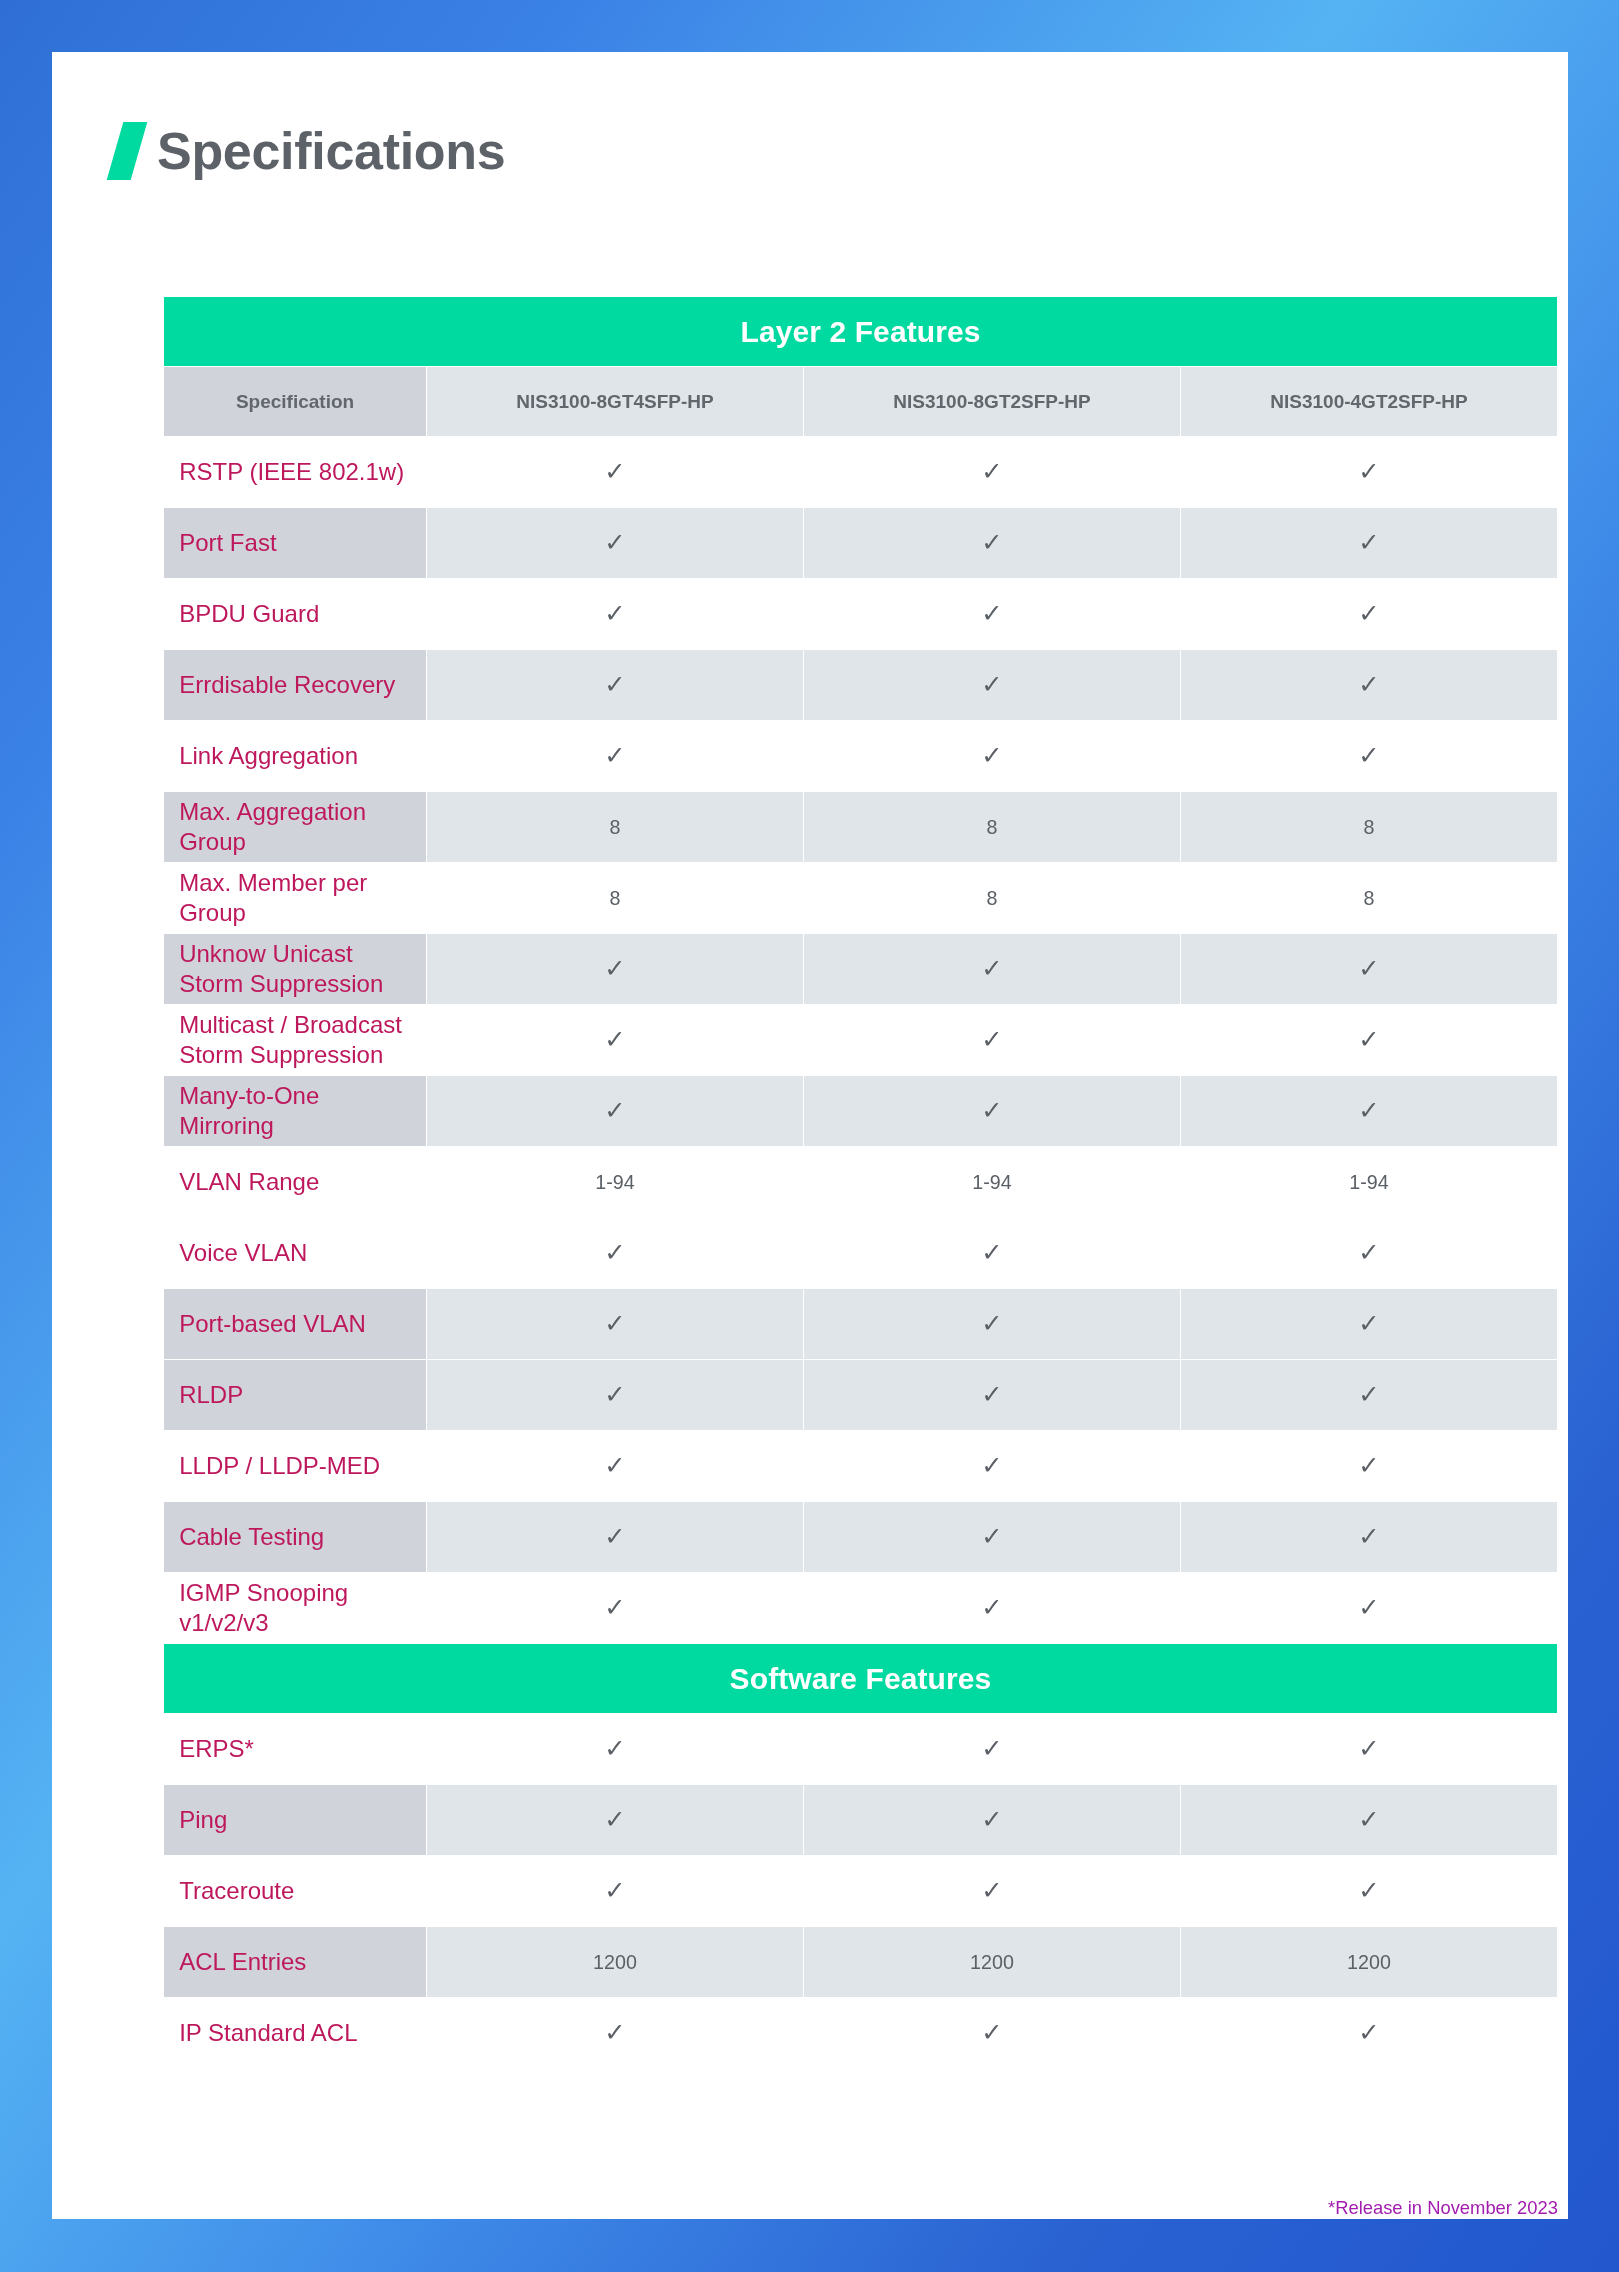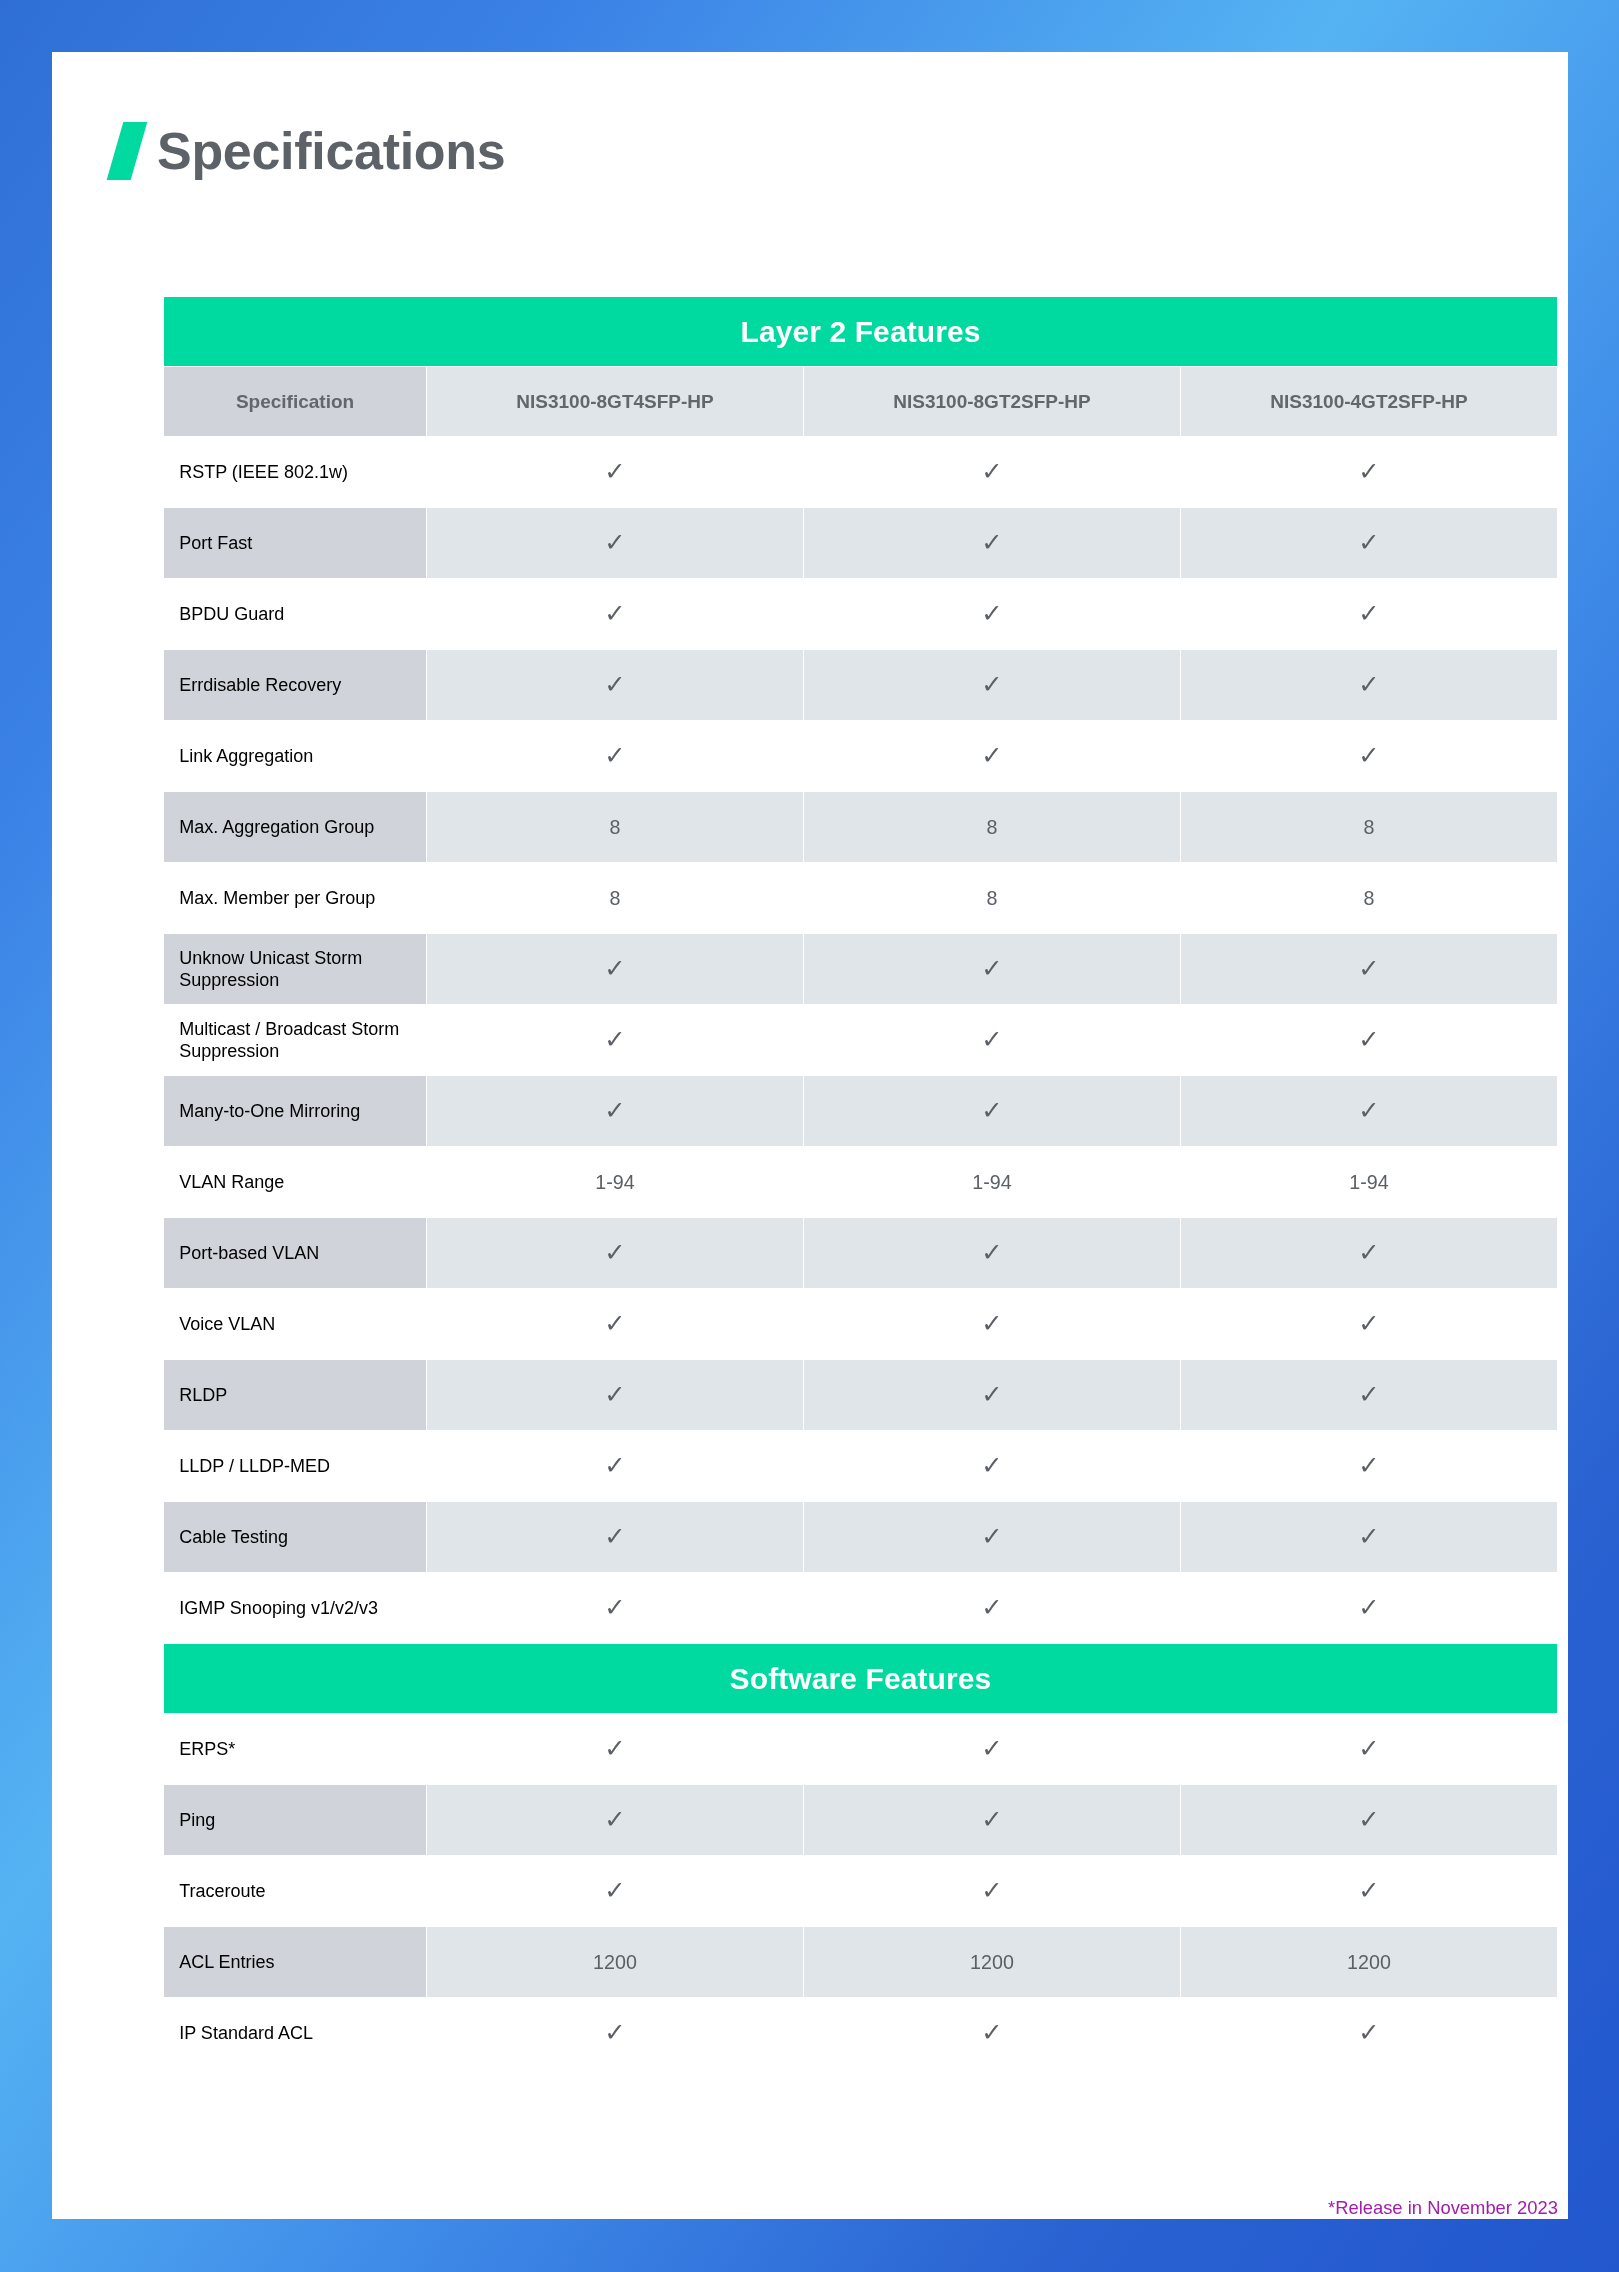--- a/index.html
+++ b/index.html
@@ -67,22 +67,22 @@
   .head-row td.hd-label {
     background:#d0d3d9;
     text-align:center;
   }
   .head-row td.hd-model {
     background:#e0e5e9;
     text-align:center;
   }
   tr.r-row td { height:70px; vertical-align:middle; }
   tr.r-row td.lbl {
-    font-size:18px;
-    color:#000000;
+    font-size:24px;
+    color:#be185d;
     padding-left:15.2px;
     padding-right:9px;
     line-height:1.25;
   }
   tr.r-row td.val {
     text-align:center;
     font-size:19.7px;
     color:#5b6066;
   }
   tr.r-odd td.lbl { background:#ffffff; }
@@ -194,28 +194,28 @@
             <td class="val"><span class="chk">✓</span></td>
             <td class="val"><span class="chk">✓</span></td>
             <td class="val"><span class="chk">✓</span></td>
           </tr>
           <tr class="r-row r-odd">
             <td class="lbl">VLAN Range</td>
             <td class="val">1-94</td>
             <td class="val">1-94</td>
             <td class="val">1-94</td>
           </tr>
+          <tr class="r-row r-odd">
+            <td class="lbl">Voice VLAN</td>
+            <td class="val"><span class="chk">✓</span></td>
+            <td class="val"><span class="chk">✓</span></td>
+            <td class="val"><span class="chk">✓</span></td>
+          </tr>
           <tr class="r-row r-even">
             <td class="lbl">Port-based VLAN</td>
-            <td class="val"><span class="chk">✓</span></td>
-            <td class="val"><span class="chk">✓</span></td>
-            <td class="val"><span class="chk">✓</span></td>
-          </tr>
-          <tr class="r-row r-odd">
-            <td class="lbl">Voice VLAN</td>
             <td class="val"><span class="chk">✓</span></td>
             <td class="val"><span class="chk">✓</span></td>
             <td class="val"><span class="chk">✓</span></td>
           </tr>
           <tr class="r-row r-even">
             <td class="lbl">RLDP</td>
             <td class="val"><span class="chk">✓</span></td>
             <td class="val"><span class="chk">✓</span></td>
             <td class="val"><span class="chk">✓</span></td>
           </tr>

